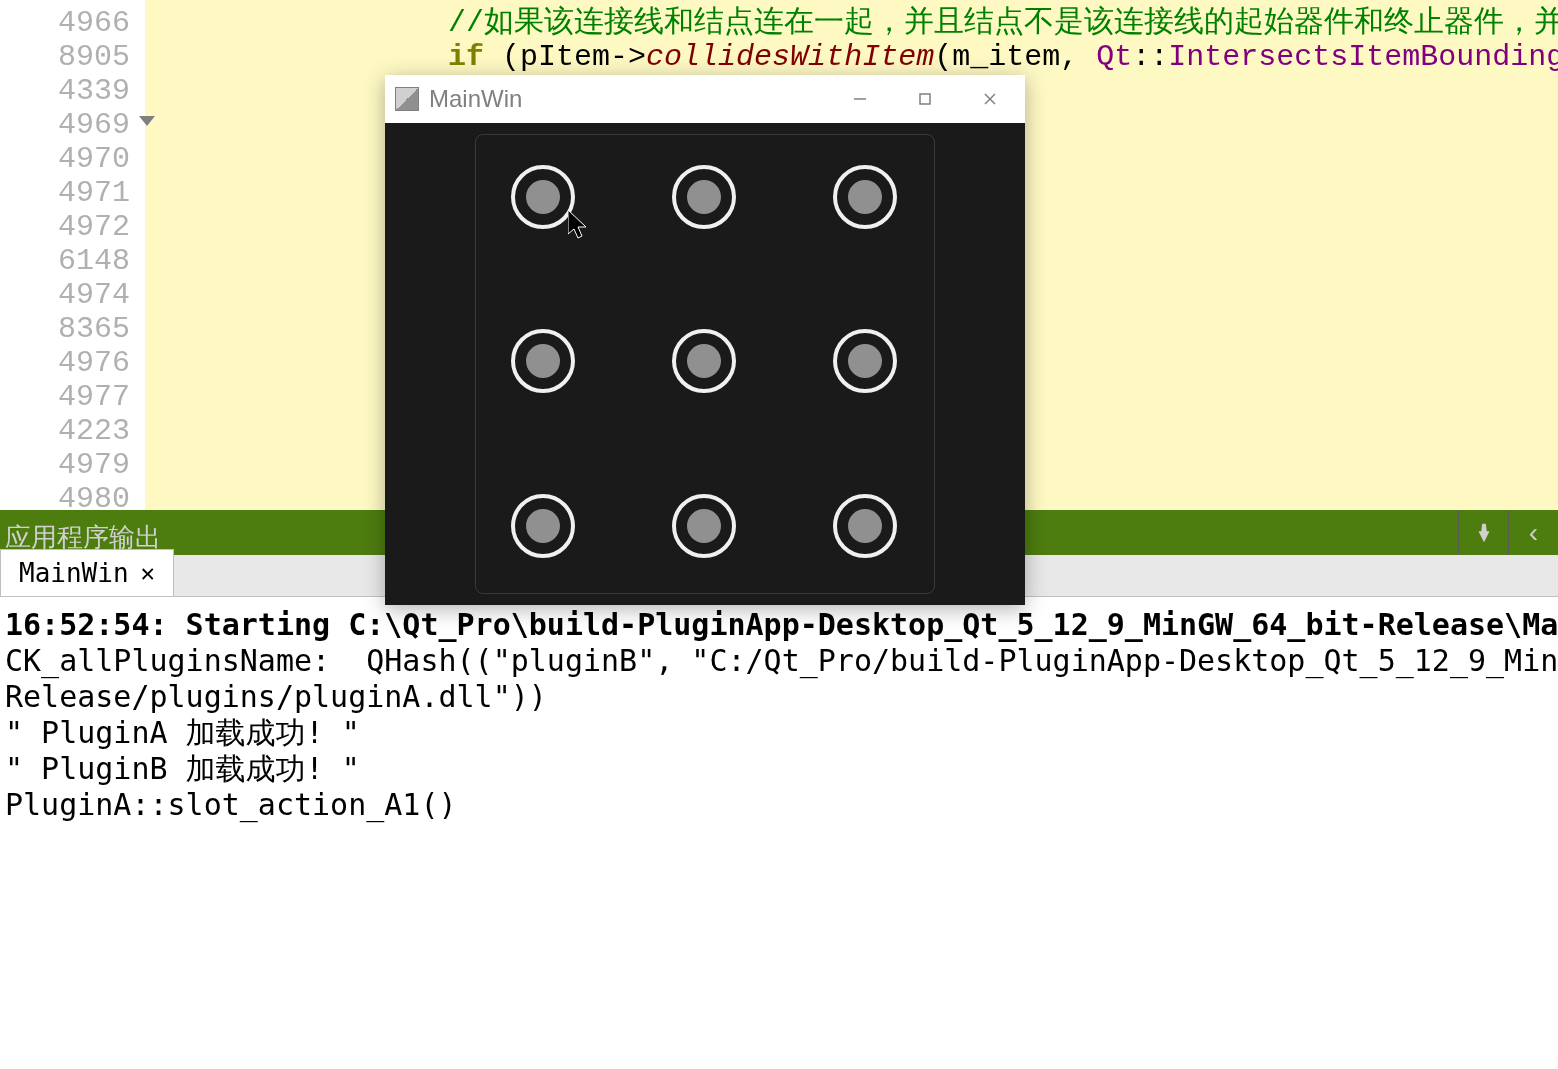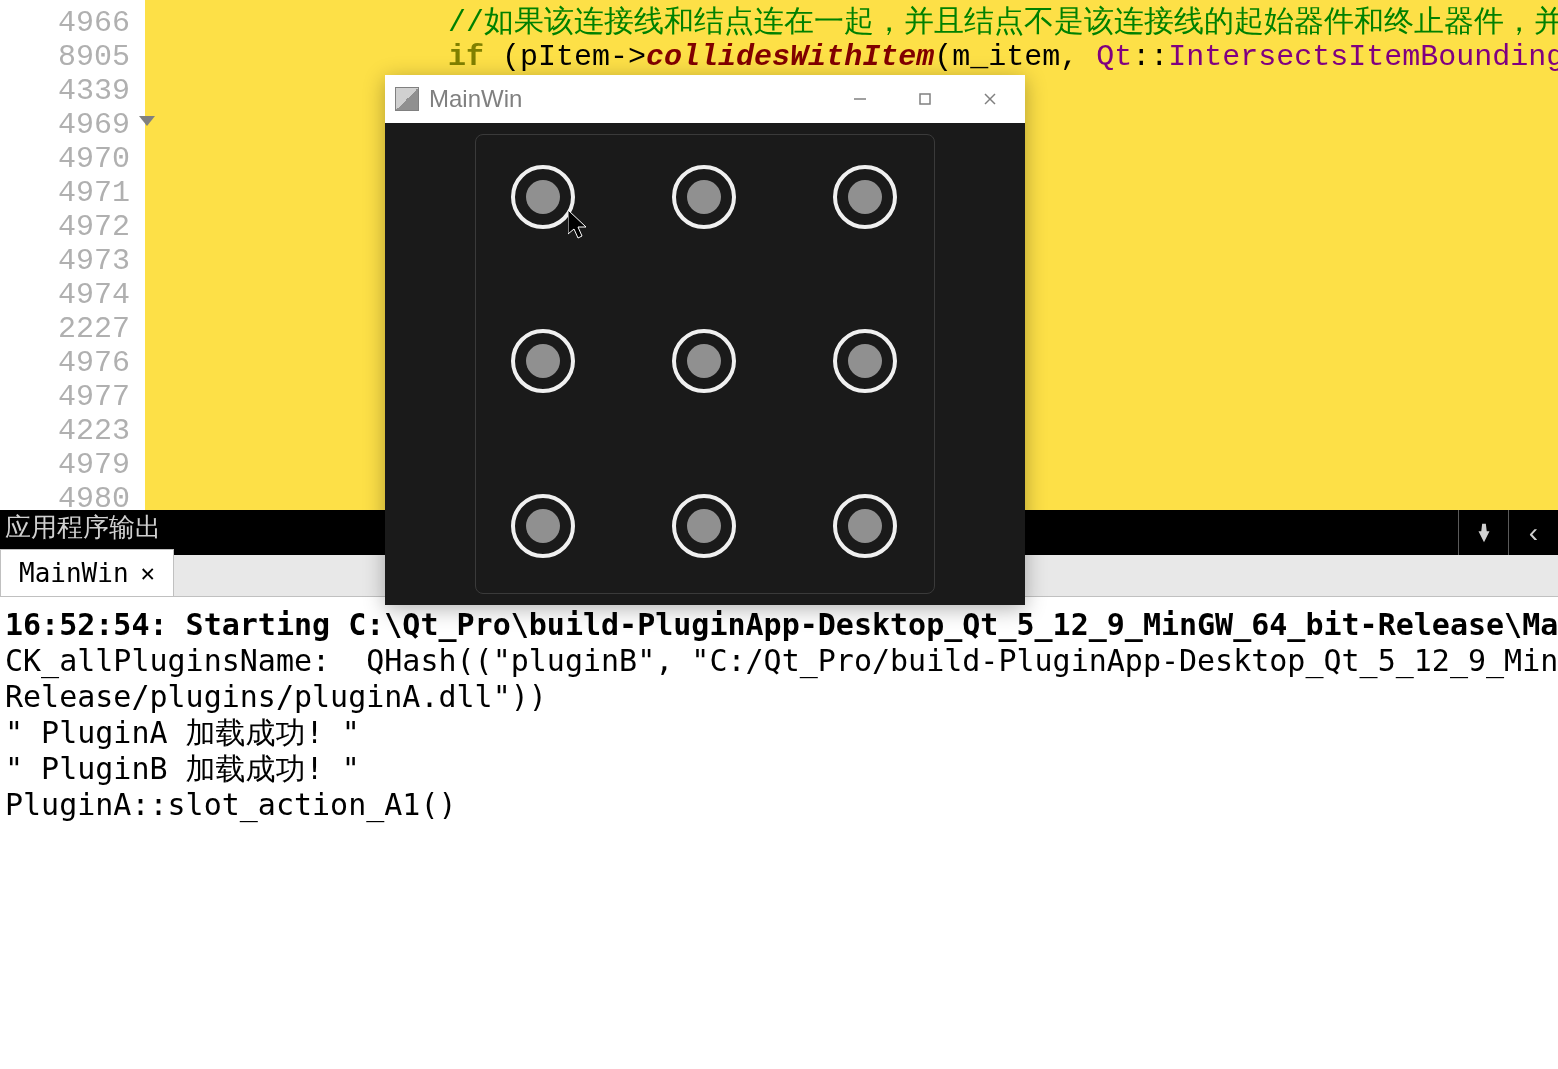--- a/index.html
+++ b/index.html
@@ -13,21 +13,21 @@
     }
     
     
     .editor-area {
       position: absolute;
       top: 0;
       left: 0;
       right: 0;
       height: 510px;
       display: flex;
-      background: #fde047;
+      background: #fef9c3;
     }
     
     .gutter {
       width: 145px;
       background: #ffffff;
       padding-right: 15px;
       text-align: right;
       color: #b0b0b0;
       font-size: 30px;
       line-height: 34px;
@@ -58,39 +58,39 @@
       line-height: 34px;
       padding-top: 6px;
       white-space: pre;
       overflow: hidden;
     }
     
     .code-line { height: 34px; }
     
     .comment { color: #008000; }
     .keyword { color: #808000; font-weight: bold; }
-    .type-method { color: #800000; font-style: italic; font-weight: bold; }
+    .type-method { color: #800000; font-style: italic; }
     .namespace { color: #800080; }
     .identifier { color: #000000; }
     
     
     .output-panel {
       position: absolute;
       top: 510px;
       left: 0;
       right: 0;
       bottom: 0;
       background: #ffffff;
     }
     
     .output-header {
-      background: #000000;
+      background: #4d7c0f;
       height: 45px;
       display: flex;
-      align-items: flex-start;
+      align-items: flex-end;
       color: #d0d0d0;
       font-size: 26px;
       font-family: "Microsoft YaHei", sans-serif;
     }
     
     .output-title {
       padding: 0 20px 0 5px;
     }
     
     .output-toolbar-btn {
@@ -245,23 +245,23 @@
 
 <div class="editor-area">
   <div class="gutter">
     <div class="gutter-line">4966</div>
     <div class="gutter-line">8905</div>
     <div class="gutter-line">4339</div>
     <div class="gutter-line"><span>4969</span><span class="fold-indicator"></span></div>
     <div class="gutter-line">4970</div>
     <div class="gutter-line">4971</div>
     <div class="gutter-line">4972</div>
-    <div class="gutter-line">4973</div>
+    <div class="gutter-line">6148</div>
     <div class="gutter-line">4974</div>
-    <div class="gutter-line">2227</div>
+    <div class="gutter-line">8365</div>
     <div class="gutter-line">4976</div>
     <div class="gutter-line">4977</div>
     <div class="gutter-line">4223</div>
     <div class="gutter-line">4979</div>
     <div class="gutter-line">4980</div>
   </div>
   <div class="code-content" id="code-content"><div class="code-line">                <span class="comment">//如果该连接线和结点连在一起，并且结点不是该连接线的起始器件和终止器件，并且连接线的起始器件和</span></div><div class="code-line">                <span class="keyword">if</span><span class="identifier"> (pItem-&gt;</span><span class="type-method">collidesWithItem</span><span class="identifier">(m_item, </span><span class="namespace">Qt</span><span class="identifier">::</span><span class="namespace">IntersectsItemBoundingRect</span></div><div class="code-line">                                                                              </div><div class="code-line">&nbsp;</div><div class="code-line">                                                                               </div><div class="code-line">                                                                               </div><div class="code-line">&nbsp;</div><div class="code-line">&nbsp;</div><div class="code-line">&nbsp;</div><div class="code-line">                                                                               </div><div class="code-line">                                                                               </div><div class="code-line">&nbsp;</div><div class="code-line">                                                                               </div><div class="code-line">                                                                               </div><div class="code-line">                                                                                </div></div>
 </div>
 
 <div class="output-panel">

